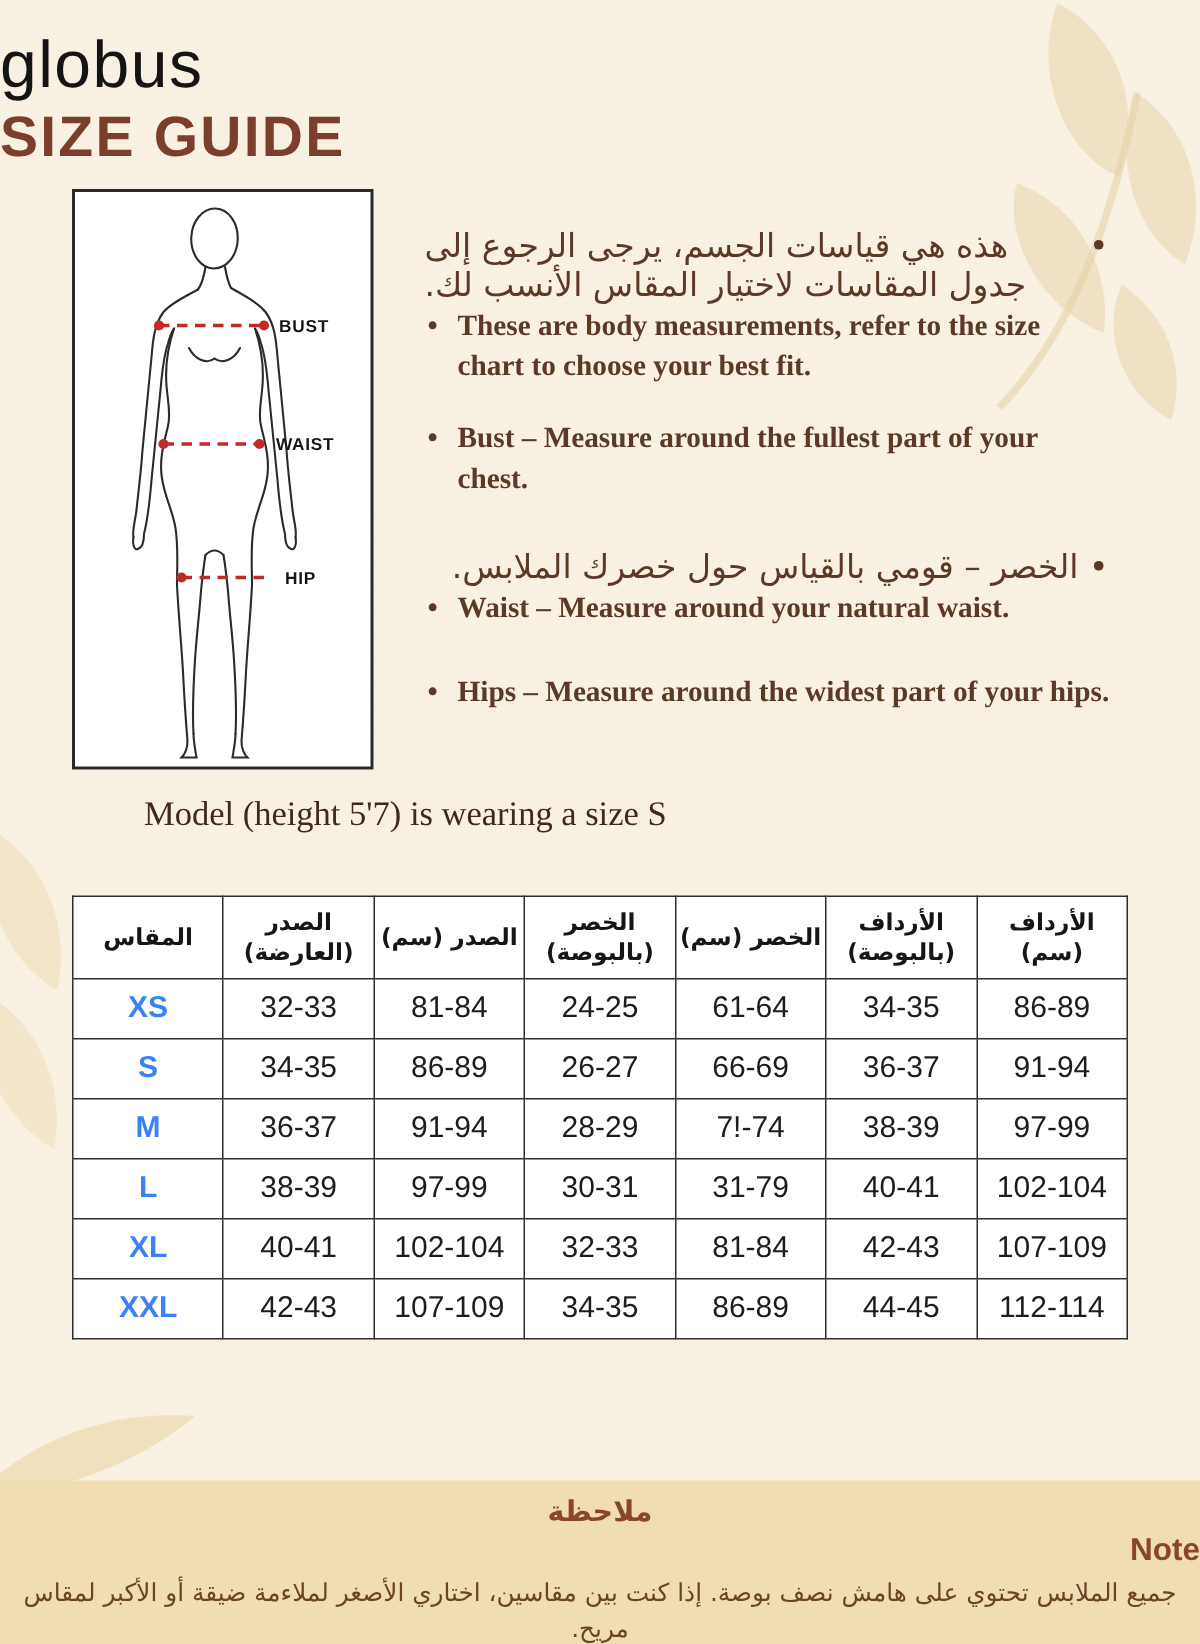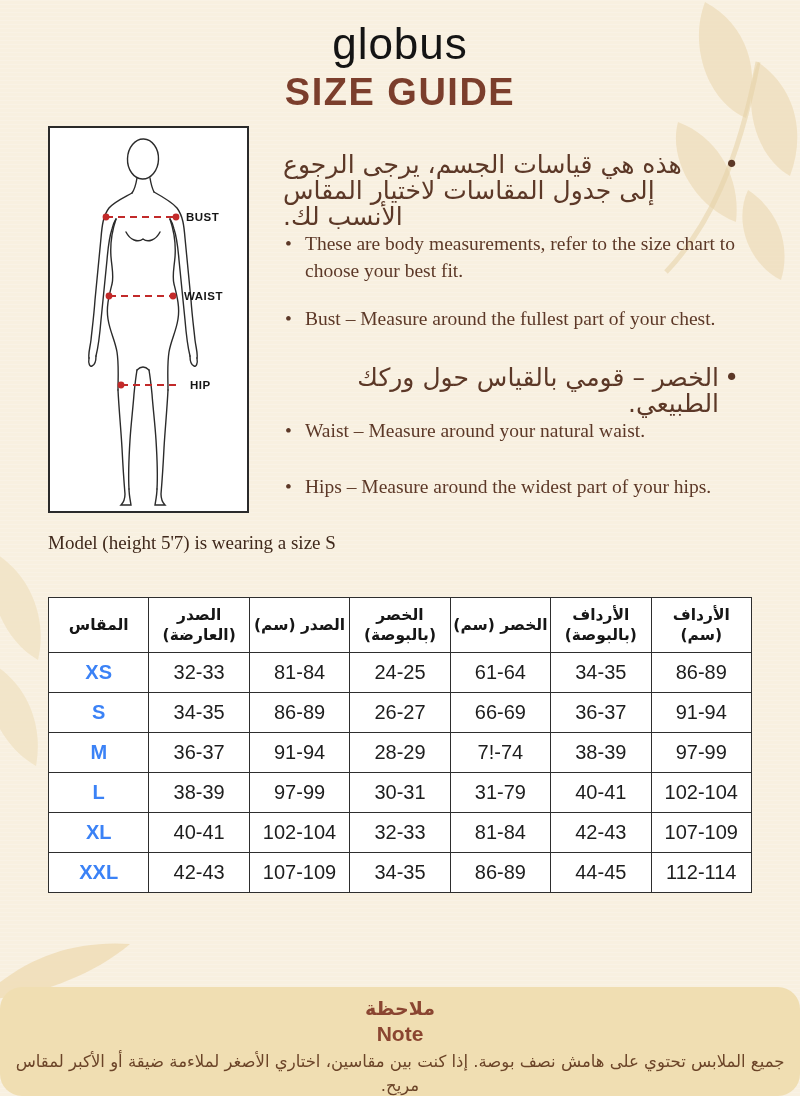--- a/index.html
+++ b/index.html
@@ -14,21 +14,21 @@
     position:absolute; inset:0;
     background:#f8f0e0;
     background-image:repeating-linear-gradient(180deg, rgba(255,255,255,.16) 0 1px, rgba(0,0,0,0) 1px 4px);
   }
   
   .leaves-tr { position:absolute; top:0; right:0; width:200px; height:290px; }
   .leaves-left { position:absolute; left:0; top:540px; width:110px; height:230px; }
   .leaves-bl { position:absolute; left:0; top:930px; width:140px; height:70px; }
 
   
-  .header { position:absolute; top:20px; left:0; width:100%; text-align:center; }
+  .header { position:absolute; top:20px; left:0; width:100%; }
   .logo {
     font-size:44px; font-weight:400; color:#141414; letter-spacing:1px;
     font-family:"Liberation Sans", sans-serif; line-height:1.1;
   }
   .title {
     font-size:38px; font-weight:700; color:#7b3e2c; letter-spacing:1.5px;
     margin-top:3px;
   }
 
   
@@ -39,38 +39,39 @@
   .figure-box svg { width:100%; height:100%; display:block; }
 
   
   .bullets { position:absolute; left:283px; top:152px; width:458px; color:#5c3827; }
   .group { margin-bottom:21px; }
   .group.g2 { margin-bottom:33px; }
   .group.g3 { margin-bottom:29px; }
   .li { position:relative; }
   .li-ar {
     direction:rtl; text-align:right; padding-right:22px;
-    font-size:25px; line-height:26px;
+    font-size:22px; line-height:26px;
     font-family:"DejaVu Sans", sans-serif;
   }
   .li-ar.align-start { text-align:left; }
   .li-ar::before { content:"•"; position:absolute; right:2px; top:0; color:#5c3827; }
   .li-en {
     padding-left:22px; font-size:19.5px; line-height:27px;
     font-family:"Liberation Serif","DejaVu Serif", serif;
+    font-weight:bold;
   }
   .li-en::before { content:"•"; position:absolute; left:2px; top:0; color:#5c3827; }
 
   
   .model-note { position:absolute; left:48px; top:530px; width:460px; color:#40291c; }
   .model-ar {
     direction:rtl; text-align:left; font-size:18px; line-height:26px;
     font-family:"DejaVu Sans", sans-serif;
   }
-  .model-en { font-size:19px; line-height:26px; font-family:"Liberation Serif","DejaVu Serif", serif; }
+  .model-en { font-size:23px; line-height:26px; font-family:"Liberation Serif","DejaVu Serif", serif;margin-left:48px; }
 
   
   .size-table {
     position:absolute; left:48px; top:597px; width:704px;
     border-collapse:collapse; table-layout:fixed;
     background:#ffffff;
   }
   .size-table th, .size-table td {
     border:1.6px solid #2e2e2e; text-align:center; vertical-align:middle;
     color:#161616;
@@ -81,27 +82,27 @@
   .size-table thead tr.ar th {
     height:55px; font-size:15.5px; font-weight:700; white-space:pre-line; line-height:1.3;
     direction:rtl; font-family:"DejaVu Sans", sans-serif;
   }
   .size-table tbody td { height:40px; font-size:20px; font-weight:400; color:#1d1d1d; }
   .size-table tbody td.size-col { font-weight:700; color:#3b82f6; }
 
   
   .note {
     position:absolute; left:0; top:987px; width:800px; height:109px;
-    background:#f0deb2; text-align:center; padding-top:9px;border-radius:22px;
+    background:#f0deb2; text-align:center; padding-top:9px;
   }
   .note-title-ar {
     font-size:19px; font-weight:700; color:#8a4531; line-height:25px;
     font-family:"DejaVu Sans", sans-serif;
   }
-  .note-title-en { font-size:21px; font-weight:700; color:#8a4531; line-height:26px; }
+  .note-title-en { font-size:21px; font-weight:700; color:#8a4531; line-height:26px;text-align:right; }
   .note-body-ar {
     direction:rtl; font-size:16.5px; color:#6b4428; line-height:24px; margin-top:3px;
     font-family:"DejaVu Sans", sans-serif;
   }
 </style>
 </head>
 <body>
 
 <div class="page">
 
@@ -177,21 +178,21 @@
 
   <div class="bullets">
     <div class="group">
       <div class="li li-ar align-start">هذه هي قياسات الجسم، يرجى الرجوع إلى جدول المقاسات لاختيار المقاس الأنسب لك.</div>
       <div class="li li-en">These are body measurements, refer to the size chart to choose your best fit.</div>
     </div>
     <div class="group g2">
       <div class="li li-en">Bust – Measure around the fullest part of your chest.</div>
     </div>
     <div class="group g3">
-      <div class="li li-ar">الخصر – قومي بالقياس حول وركك الطبيعي.</div>
+      <div class="li li-ar">الخصر – قومي بالقياس حول خصرك الملابس.</div>
       <div class="li li-en">Waist – Measure around your natural waist.</div>
     </div>
     <div class="group">
       <div class="li li-en">Hips – Measure around the widest part of your hips.</div>
     </div>
   </div>
 
   <div class="model-note">
     <div class="model-en">Model (height 5'7) is wearing a size S</div>
   </div>

